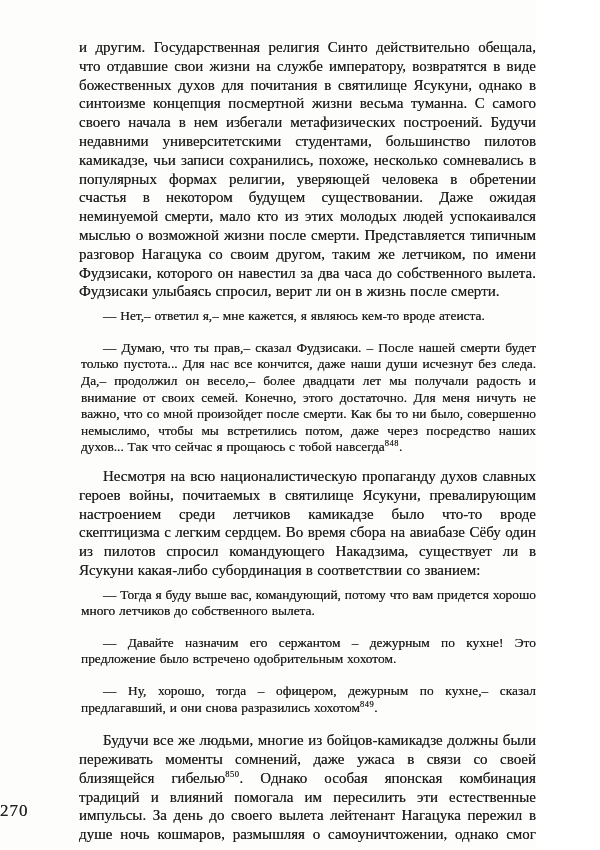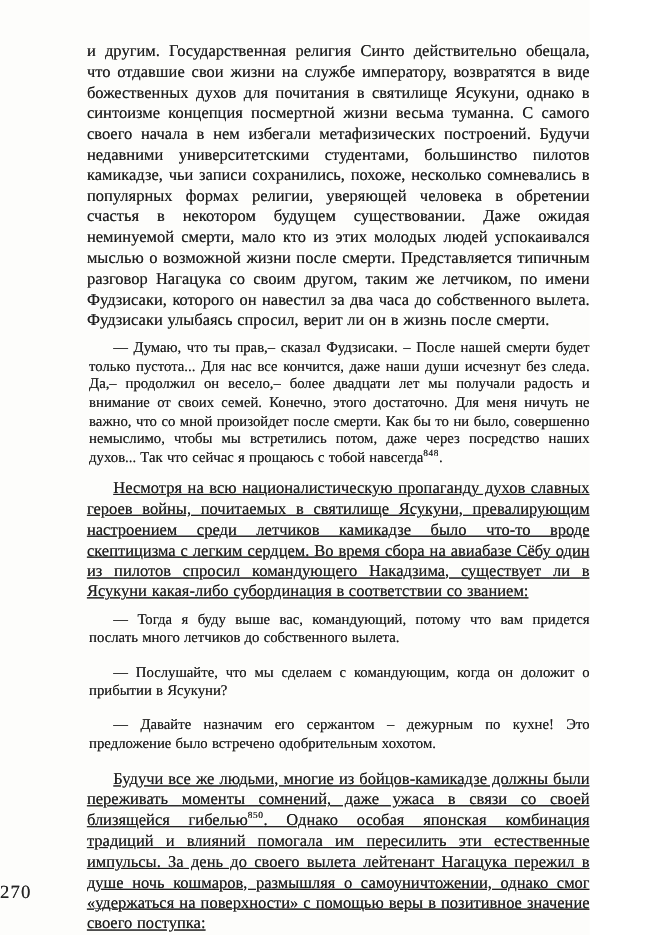--- a/index.html
+++ b/index.html
@@ -36,21 +36,21 @@
     text-indent: 24px;
   }
   p.quote {
     font-size: 13.4px;
     line-height: 16.6px;
     text-indent: 22px;
     margin-left: 2px;
   }
   
   p.main + p.quote { margin-top: 7px; }
-  p.quote + p.main { margin-top: 11px; text-decoration: underline; }
+  p.quote + p.main { margin-top: 11px; }
   p.quote + p.quote { margin-top: 15px; }
   p.main.indent.last { margin-top: 15px; }
   sup.fn {
     font-size: 8.5px;
     line-height: 0;
     vertical-align: super;
     letter-spacing: 0.5px;
   }
   .page-number {
     position: absolute;
@@ -62,21 +62,22 @@
     color: #242424;
     text-shadow: 0 0 0.5px rgba(35, 35, 35, 0.8);
   }
 </style>
 </head>
 <body>
 
 <div class="page">
   <div class="text-block">
       <p class="main"><span>и другим. Государственная религия Синто действительно обещала, что отдавшие свои жизни на службе императору, возвратятся в виде божественных духов для почитания в святилище Ясукуни, однако в синтоизме концепция посмертной жизни весьма туманна. С самого своего начала в нем избегали метафизических построений. Будучи недавними университетскими студентами, большинство пилотов камикадзе, чьи записи сохранились, похоже, несколько сомневались в популярных формах религии, уверяющей человека в обретении счастья в некотором будущем существовании. Даже ожидая неминуемой смерти, мало кто из этих молодых людей успокаивался мыслью о возможной жизни после смерти. Представляется типичным разговор Нагацука со своим другом, таким же летчиком, по имени Фудзисаки, которого он навестил за два часа до собственного вылета. Фудзисаки улыбаясь спросил, верит ли он в жизнь после смерти.</span></p>
+      <p class="quote"><span>— Нет,– ответил я,– мне кажется, я являюсь кем-то вроде атеиста.</span></p>
       <p class="quote"><span>— Думаю, что ты прав,– сказал Фудзисаки. – После нашей смерти будет только пустота... Для нас все кончится, даже наши души исчезнут без следа. Да,– продолжил он весело,– более двадцати лет мы получали радость и внимание от своих семей. Конечно, этого достаточно. Для меня ничуть не важно, что со мной произойдет после смерти. Как бы то ни было, совершенно немыслимо, чтобы мы встретились потом, даже через посредство наших духов... Так что сейчас я прощаюсь с тобой навсегда</span><sup class="fn">848</sup><span>.</span></p>
       <p class="main indent"><span>Несмотря на всю националистическую пропаганду духов славных героев войны, почитаемых в святилище Ясукуни, превалирующим настроением среди летчиков камикадзе было что-то вроде скептицизма с легким сердцем. Во время сбора на авиабазе Сёбу один из пилотов спросил командующего Накадзима, существует ли в Ясукуни какая-либо субординация в соответствии со званием:</span></p>
-      <p class="quote"><span>— Тогда я буду выше вас, командующий, потому что вам придется послать много летчиков до собственного вылета.</span></p>
-      <p class="quote"><span>— Послушайте, что мы сделаем с командующим, когда он доложит о прибытии в Ясукуни?</span></p>
+      <p class="quote"><span>— Тогда я буду выше вас, командующий, потому что вам придется хорошо много летчиков до собственного вылета.</span></p>
       <p class="quote"><span>— Давайте назначим его сержантом – дежурным по кухне! Это предложение было встречено одобрительным хохотом.</span></p>
+      <p class="quote"><span>— Ну, хорошо, тогда – офицером, дежурным по кухне,– сказал предлагавший, и они снова разразились хохотом</span><sup class="fn">849</sup><span>.</span></p>
       <p class="main indent last"><span>Будучи все же людьми, многие из бойцов-камикадзе должны были переживать моменты сомнений, даже ужаса в связи со своей близящейся гибелью</span><sup class="fn">850</sup><span>. Однако особая японская комбинация традиций и влияний помогала им пересилить эти естественные импульсы. За день до своего вылета лейтенант Нагацука пережил в душе ночь кошмаров, размышляя о самоуничтожении, однако смог «удержаться на поверхности» с помощью веры в позитивное значение своего поступка:</span></p>
     </div>
   <div class="page-number">270</div>
 </div>
 
 </body></html>

